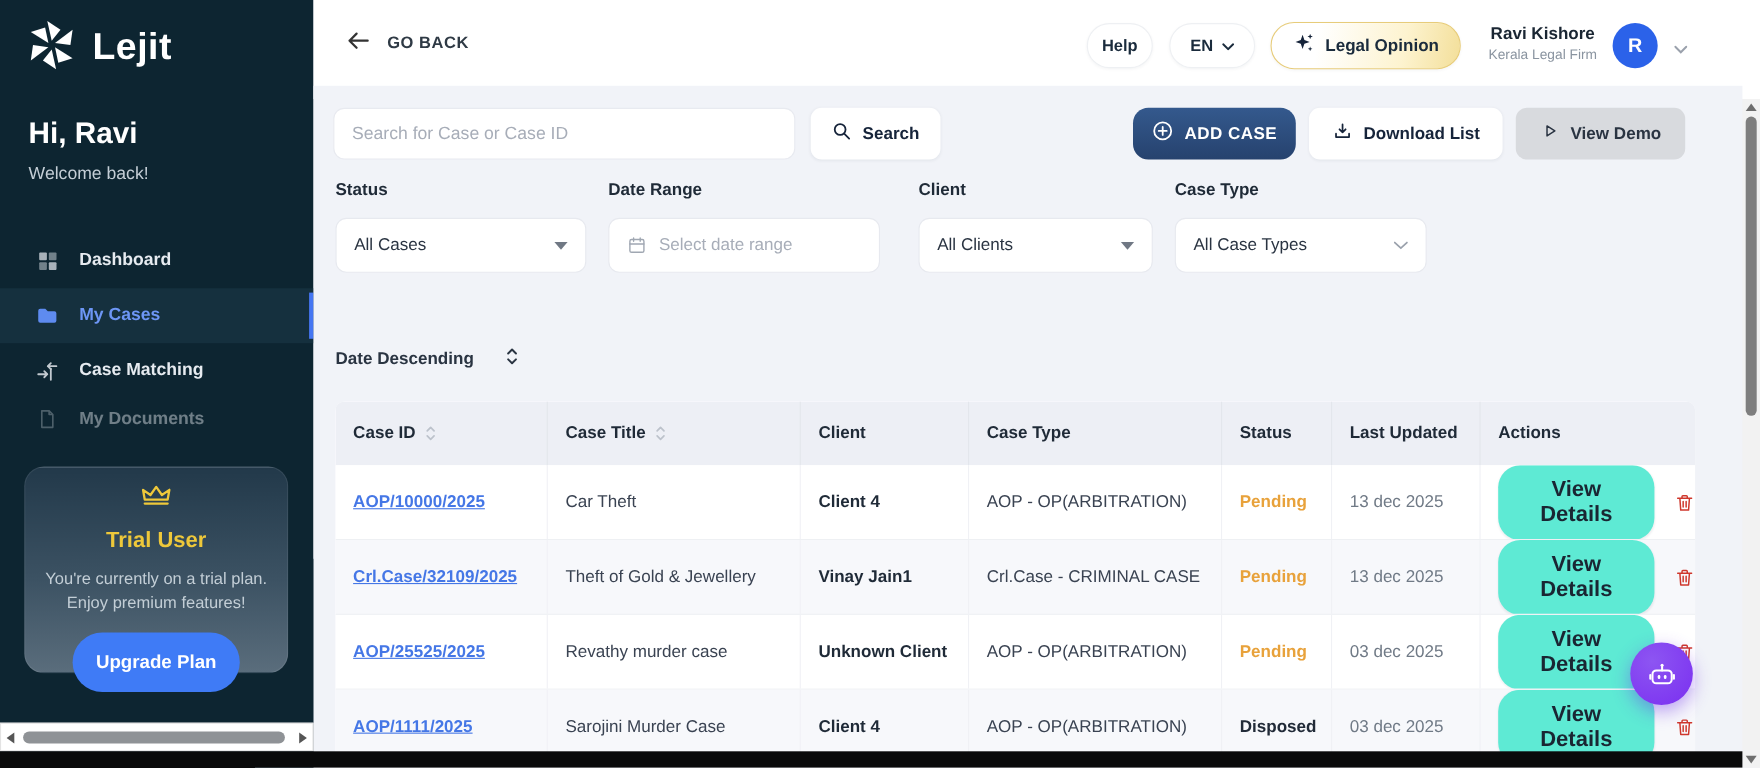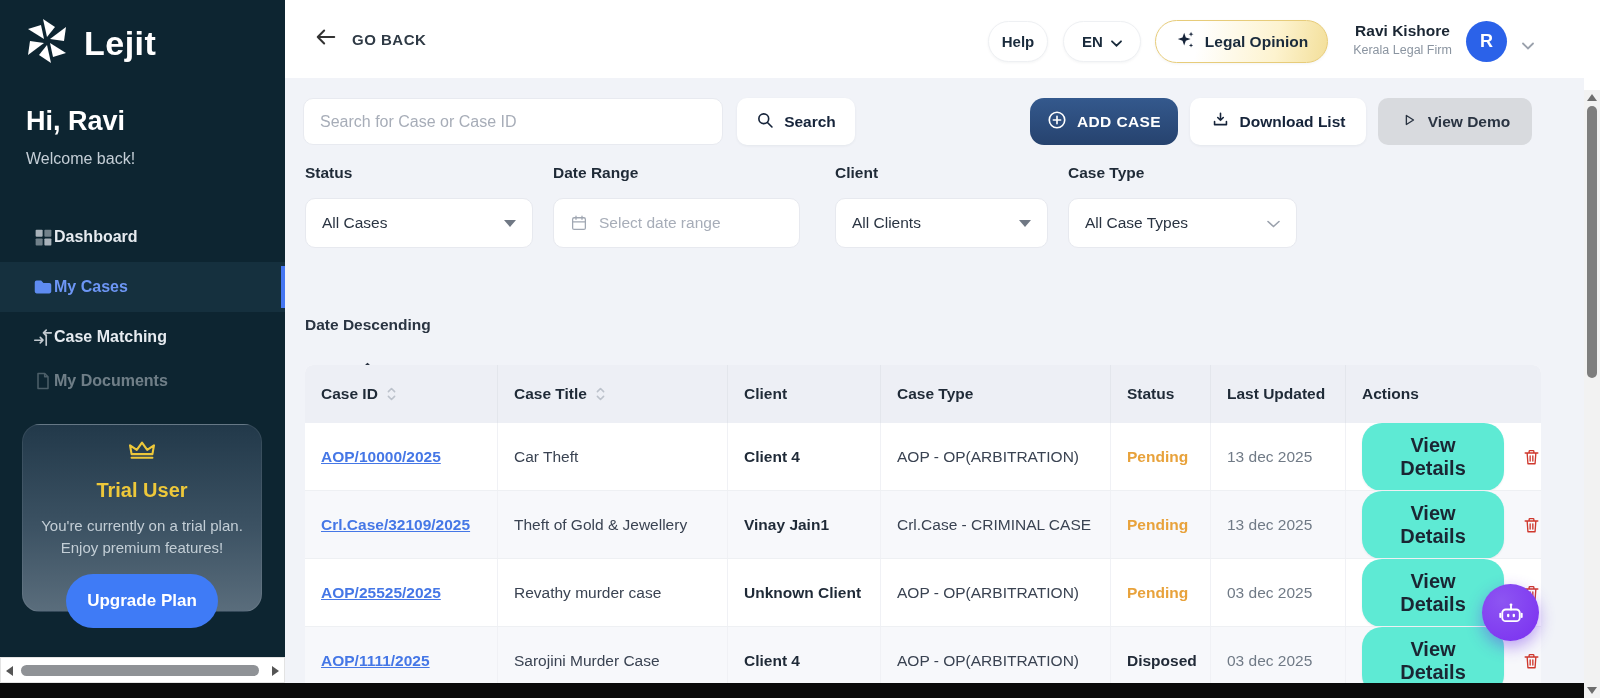--- a/index.html
+++ b/index.html
@@ -6,21 +6,21 @@
   html,body { width:1600px; height:698px; overflow:hidden; }
   body { font-family:"Liberation Sans", sans-serif; background:#f1f3f8; position:relative; }
 
   
   .sidebar { position:absolute; left:0; top:0; width:285px; height:698px; background:#0d2531; color:#fff; }
   .logo { position:absolute; left:20px; top:14px; display:flex; align-items:center; gap:10px; }
   .logo-text { font-size:34px; font-weight:700; color:#fff; letter-spacing:.5px; }
   .greet { position:absolute; left:26px; top:106px; font-size:27px; font-weight:700; color:#fff; }
   .subgreet { position:absolute; left:26px; top:150px; font-size:16px; color:#c4ced6; }
   .nav { position:absolute; left:0; top:212px; width:285px; }
-  .nav-item { height:50px; display:flex; align-items:center; padding-left:32px; font-size:16px; font-weight:600; color:#e6ebf0; cursor:pointer; position:relative; }
+  .nav-item { height:50px; display:flex; align-items:center; gap:18px; padding-left:32px; font-size:16px; font-weight:600; color:#e6ebf0; cursor:pointer; position:relative; }
   .nav-item.active { background:#15303e; color:#6d96f5; }
   .nav-item.active::after { content:""; position:absolute; right:0; top:4px; bottom:4px; width:4px; background:#4576f2; }
   .nav-item.faded { opacity:.45; height:38px; overflow:hidden; }
   .nav-icon { width:22px; height:22px; display:flex; align-items:center; justify-content:center; }
 
   .trial-card { position:absolute; left:22px; top:424px; width:240px; height:188px; border-radius:18px;
     background:linear-gradient(180deg,#22394a 0%,#3c5263 55%,#5a6d7c 100%);
     border:1px solid rgba(255,255,255,.08); text-align:center; padding-top:13px; }
   .trial-title { margin-top:12px; font-size:20px; font-weight:700; color:#eec83a; }
   .trial-desc { margin-top:13px; font-size:15px; line-height:1.45; color:#c3ced6; }
@@ -58,21 +58,21 @@
   .btn-add { left:745px; width:148px; border-radius:14px; background:linear-gradient(180deg,#34598d,#26426e); color:#fff; letter-spacing:.4px; }
   .btn-download { left:905px; width:176px; background:#fff; color:#16243a; box-shadow:0 1px 3px rgba(20,30,50,.06); }
   .btn-demo { left:1093px; width:154px; background:#d8dade; color:#2a3442; }
 
   .flabel { position:absolute; top:86px; font-size:15.5px; font-weight:700; color:#1f2a37; }
   .fbox { position:absolute; top:120px; height:50px; background:#fff; border:1px solid #e7e9ef; border-radius:10px; display:flex; align-items:center; padding:0 16px; font-size:15.5px; color:#2a3442; cursor:pointer; }
   .fbox .val { flex:1; }
   .fbox .ph { color:#a7adb8; flex:1; }
   .tri-down-sel { width:0; height:0; border-left:6px solid transparent; border-right:6px solid transparent; border-top:7px solid #707884; }
 
-  .sort-ctl { position:absolute; left:20px; top:238px; display:flex; align-items:center; gap:28px; font-size:15.5px; font-weight:700; color:#2a3442; cursor:pointer;flex-direction:column; }
+  .sort-ctl { position:absolute; left:20px; top:238px; display:flex; align-items:center; gap:28px; font-size:15.5px; font-weight:700; color:#2a3442; cursor:pointer; }
 
   
   .table { position:absolute; left:20px; top:287px; width:1236px; background:#fff; border-radius:8px 8px 0 0; overflow:hidden; }
   .trow, .thead { display:grid; grid-template-columns:192px 230px 153px 230px 100px 135px 1fr; }
   .thead { background:#edeff5; height:58px; }
   .th { display:flex; align-items:center; gap:8px; padding-left:16px; font-size:15.5px; font-weight:700; color:#1f2a37; border-left:1px solid #e3e6ec;text-align:center; }
   .th:first-child { border-left:none; }
   .trow { height:68px; border-bottom:1px solid #eef0f3; }
   .trow:nth-child(odd) { background:#f7f8fb; }
   .trow:nth-child(even) { background:#ffffff; }

